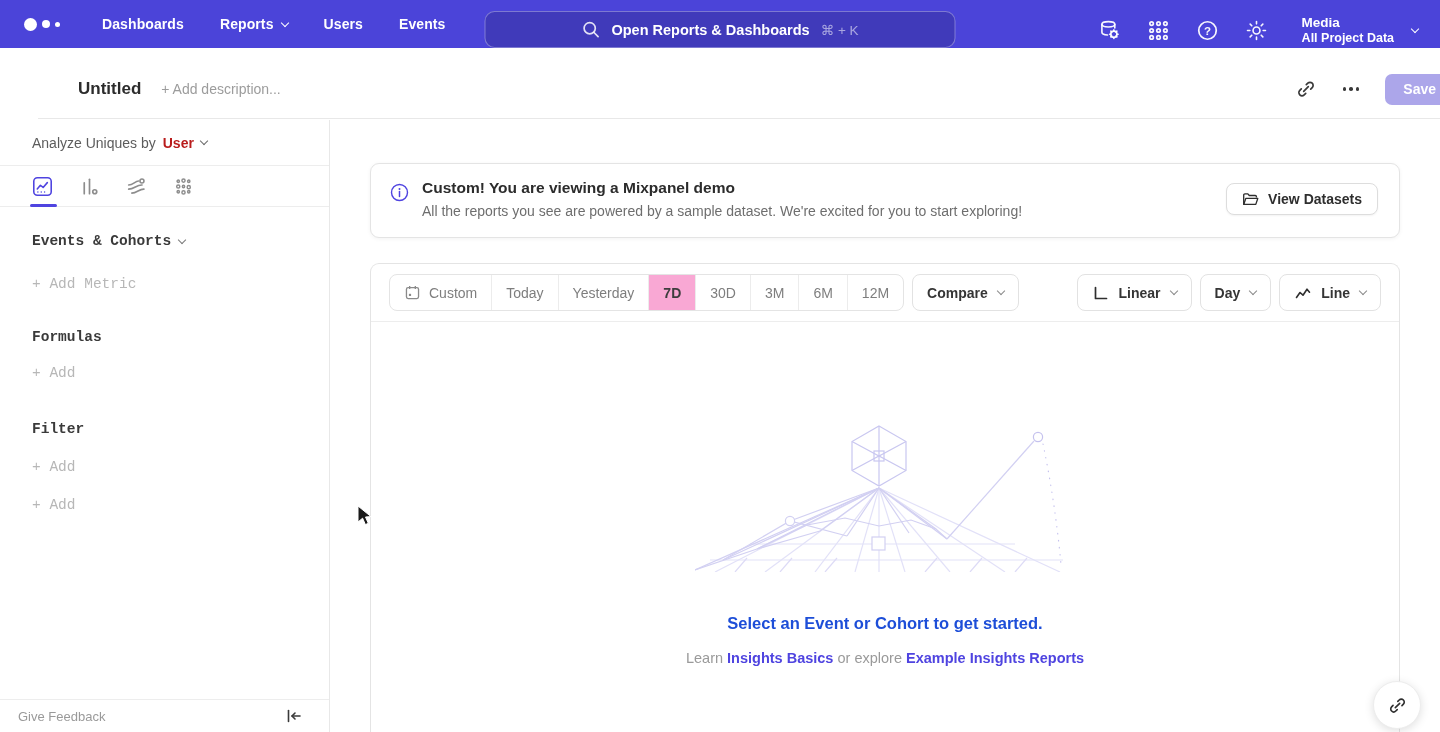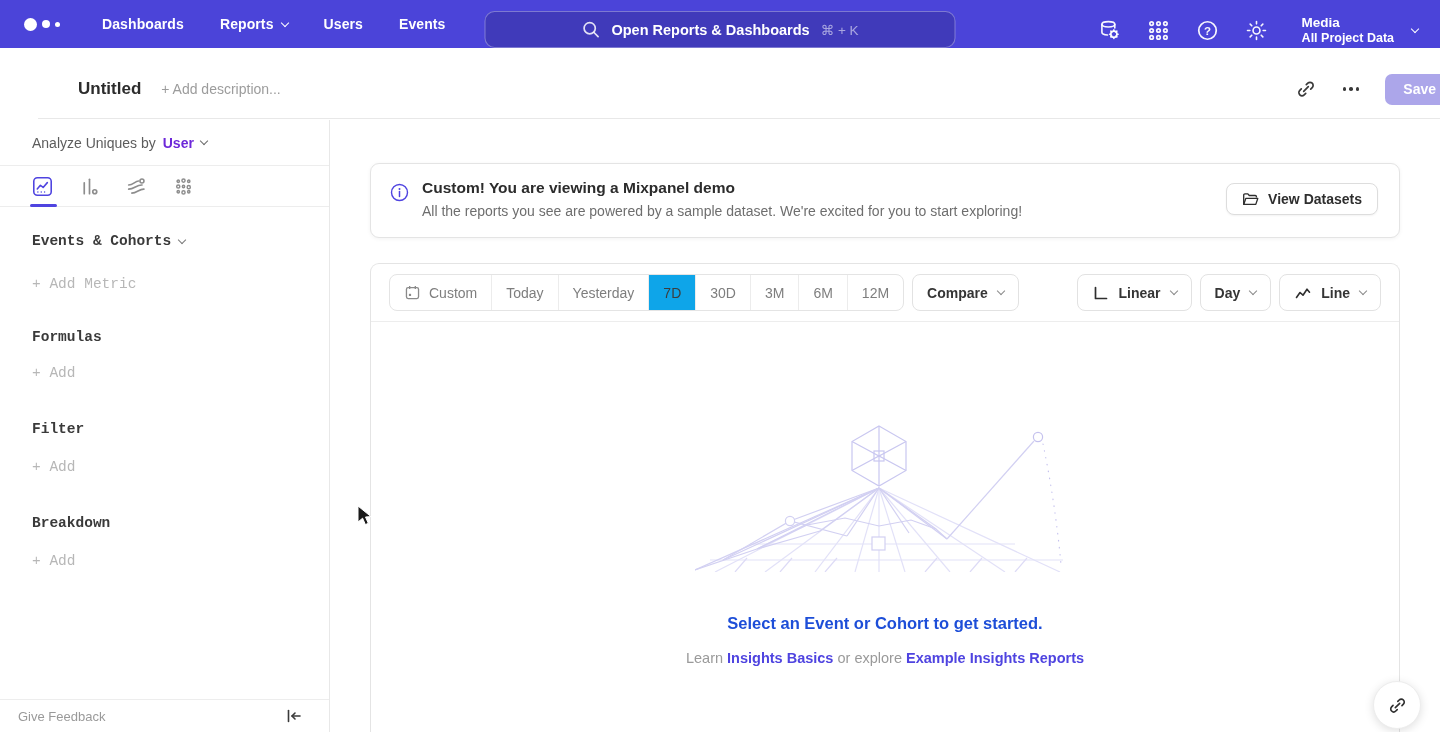--- a/index.html
+++ b/index.html
@@ -37,21 +37,21 @@
   .dots3 { display:flex; gap:3px; cursor:pointer; padding:4px;}
   .dots3 i { width:3.5px; height:3.5px; border-radius:50%; background:#3a3a3a; display:block;}
   .save-btn { height:31px; padding:0 18px; background:#ACA6EA; color:#fff; border:none; border-radius:7px;
     font-size:14px; font-weight:700; font-family:inherit; cursor:default; }
 
   
   .sidebar { position:absolute; left:0; top:120px; width:330px; height:612px; background:#fff;
     border-right:1px solid #e8e8e8; z-index:10; }
   .analyze-row { height:46px; display:flex; align-items:center; padding-left:32px;
     border-bottom:1px solid #ededed; font-size:14px; color:#5c5c5c; }
-  .analyze-dd { display:flex; align-items:center; margin-left:7px; color:#6d28d9; font-weight:600; cursor:pointer; }
+  .analyze-dd { display:flex; align-items:center; margin-left:7px; color:#b91c1c; font-weight:600; cursor:pointer; }
   .analyze-dd .chev { color:#6a6a6a; margin-left:7px;}
   .tabs-row { position:relative; height:41px; display:flex; align-items:center; gap:26px; padding-left:32px;
     border-bottom:1px solid #ededed; }
   .tab-ico { width:21px; height:21px; color:#8d8d8d; cursor:pointer; }
   .tab-ico.active { color:#4F44E0; }
   .tab-underline { position:absolute; left:30px; bottom:-1px; width:27px; height:3px; border-radius:2px; background:#4F44E0; }
   .side-body { padding:0 32px;font-family:Liberation Mono, monospace; }
   .side-title { display:flex; align-items:center; font-size:14.5px; font-weight:700; color:#3a3a3a; cursor:pointer;}
   .side-title .chev { color:#7a7a7a; margin-left:8px; }
   .side-action { font-size:14.5px; color:#b7b7b7; cursor:pointer; }
@@ -74,21 +74,21 @@
     font-size:14px; font-weight:600; color:#2e2e2e; cursor:pointer; }
   .banner-btn svg { width:17px; height:17px; color:#2e2e2e;}
 
   .report-card { position:absolute; left:40px; top:143px; width:1030px; height:470px; background:#fff;
     border:1px solid #e4e4e4; border-radius:9px 9px 0 0; border-bottom:none; }
   .controls { position:relative; height:58px; border-bottom:1px solid #ededed; display:flex; align-items:center; padding:0 18px; }
   .seg { display:flex; height:37px; border:1px solid #e4e4e4; border-radius:8px; overflow:hidden; background:#fff;}
   .seg-item { display:flex; align-items:center; gap:8px; padding:0 14px; font-size:14px; color:#7e7e7e;
     border-right:1px solid #ececec; cursor:pointer; white-space:nowrap;}
   .seg-item:last-child { border-right:none; }
-  .seg-item.sel { background:#0ea5e9; color:#3d3d3d; font-weight:400; }
+  .seg-item.sel { background:#f9a8d4; color:#3d3d3d; font-weight:700; }
   .seg-item svg { width:17px; height:17px; color:#8a8a8a; }
   .ctl-btn { display:flex; align-items:center; gap:9px; height:37px; padding:0 14px; background:#fff;
     border:1px solid #e2e2e2; border-radius:8px; font-size:14px; font-weight:600; color:#353535; cursor:pointer; white-space:nowrap;}
   .ctl-btn .chev { color:#8a8a8a; margin-left:1px; }
   .ctl-btn svg { width:18px; height:18px; color:#2f2f2f; }
   .compare { margin-left:8px; }
   .ctl-right { position:absolute; right:18px; top:10px; display:flex; gap:8px; }
 
   .chart-empty { position:relative; height:411px; display:flex; flex-direction:column; align-items:center; }
   .illus { margin-top:100px; }
@@ -257,23 +257,20 @@
     <div class="side-title" style="margin-top:37px">
       <span>Formulas</span>
     </div>
     <div class="side-action" style="margin-top:20px">+ Add</div>
 
     <div class="side-title" style="margin-top:40px">
       <span>Filter</span>
     </div>
     <div class="side-action" style="margin-top:22px">+ Add</div>
 
-    <div class="side-title" style="margin-top:40px">
-      <span>Breakdown</span>
-    </div>
     <div class="side-action" style="margin-top:22px">+ Add</div>
   </div>
   <div class="side-foot">
     <span class="feedback">Give Feedback</span>
     <span class="collapse">
       <svg width="18" height="18" viewBox="0 0 18 18" fill="none" stroke="currentColor" stroke-width="1.6" stroke-linecap="round" stroke-linejoin="round">
         <line x1="3.5" y1="3.5" x2="3.5" y2="14.5"></line>
         <line x1="15" y1="9" x2="7" y2="9"></line>
         <polyline points="10,6 7,9 10,12"></polyline>
       </svg>

